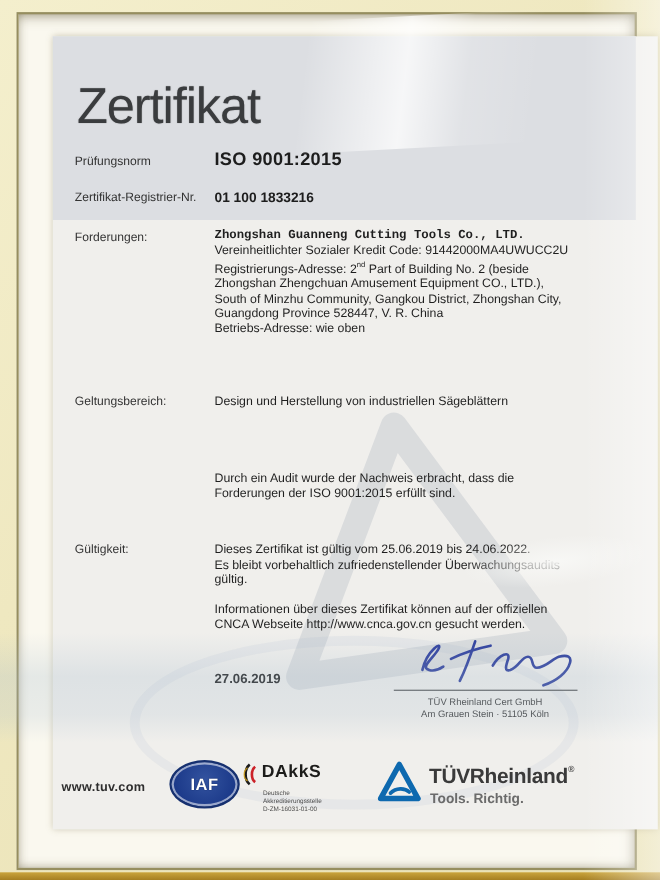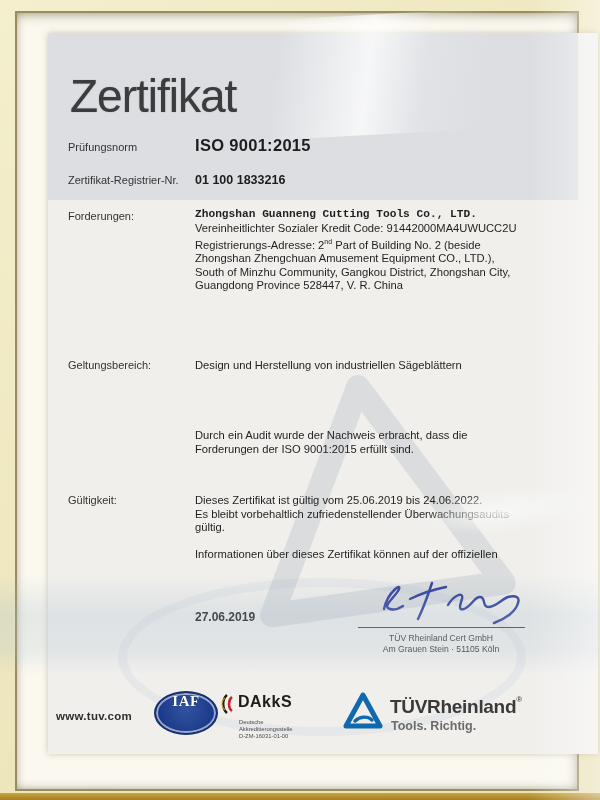--- a/index.html
+++ b/index.html
@@ -41,21 +41,21 @@
     background:linear-gradient(100deg,rgba(255,255,255,0) 45%,rgba(255,255,255,.75) 58%,rgba(255,255,255,.15) 66%,rgba(255,255,255,0) 75%);}
   .glare-right{position:absolute;right:0;top:0;width:70px;height:800px;
     background:linear-gradient(270deg,rgba(255,255,255,.45),rgba(255,255,255,0));}
   .glare-mid{position:absolute;left:420px;top:488px;width:170px;height:45px;border-radius:50%;
     background:radial-gradient(closest-side,rgba(248,248,246,.95),rgba(248,248,246,0));transform:rotate(-6deg);}
   
   .website{position:absolute;left:8px;top:677px;font-size:11.5px;font-weight:600;color:#2e2e2e;letter-spacing:.3px;}
   .iaf{position:absolute;left:106px;top:658px;width:60px;height:40px;border-radius:50%;
     background:radial-gradient(circle at 50% 40%,#33539f,#1c3a8a 70%);
     border:2px solid #16306f;box-shadow:inset 0 0 0 2px rgba(255,255,255,.55);
-    display:flex;justify-content:center;font-family:Liberation Serif, serif;}
+    display:flex;align-items:center;justify-content:center;}
   .iaf span{color:#fff;font-weight:bold;font-size:15px;letter-spacing:.5px;text-shadow:0 0 1px #0a1d4d;}
   .dakks{position:absolute;left:170px;top:660px;}
   .dakks-row{display:flex;align-items:flex-start;}
   .dakks-name{font-weight:bold;font-size:16px;color:#1c1c1a;letter-spacing:.5px;}
   .dakks-sub{position:absolute;left:21px;top:26px;font-size:5.8px;line-height:7px;color:#4c4c4c;white-space:nowrap;}
   .tuv-logo{position:absolute;left:294px;top:658px;}
   .brand{position:absolute;left:342px;top:663px;font-size:19px;font-weight:bold;color:#3a3a3a;letter-spacing:-.3px;}
   .brand .reg{font-size:8px;vertical-align:top;position:relative;top:-1px;color:#555;}
   .tagline{position:absolute;left:343px;top:686px;font-size:12.5px;font-weight:bold;color:#6b6b6b;}
 </style>
@@ -83,39 +83,41 @@
     <div class="val reg-val">01 100 1833216</div>
 
     <div class="lbl" style="top:177px">Forderungen:</div>
     <div class="block" style="top:175px">
       <div class="b">Zhongshan Guanneng Cutting Tools Co., LTD.</div>
       <div>Vereinheitlichter Sozialer Kredit Code: 91442000MA4UWUCC2U</div>
       <div><span>Registrierungs-Adresse: 2</span><sup>nd</sup><span> Part of Building No. 2 (beside</span></div>
       <div>Zhongshan Zhengchuan Amusement Equipment CO., LTD.),</div>
       <div>South of Minzhu Community, Gangkou District, Zhongshan City,</div>
       <div>Guangdong Province 528447, V. R. China</div>
+      <div>Betriebs-Adresse: wie oben</div>
     </div>
 
     <div class="lbl" style="top:326px">Geltungsbereich:</div>
     <div class="block" style="top:326px">Design und Herstellung von industriellen Sägeblättern</div>
 
     <div class="block" style="top:396px">
       <div>Durch ein Audit wurde der Nachweis erbracht, dass die</div>
       <div>Forderungen der ISO 9001:2015 erfüllt sind.</div>
     </div>
 
     <div class="lbl" style="top:461px">Gültigkeit:</div>
     <div class="block" style="top:461px">
       <div>Dieses Zertifikat ist gültig vom 25.06.2019 bis 24.06.2022.</div>
       <div>Es bleibt vorbehaltlich zufriedenstellender Überwachungsaudits</div>
       <div>gültig.</div>
     </div>
 
     <div class="block" style="top:515px">
       <div>Informationen über dieses Zertifikat können auf der offiziellen</div>
+      <div>CNCA Webseite http://www.cnca.gov.cn gesucht werden.</div>
     </div>
 
     <div class="datetxt">27.06.2019</div>
 
     <svg class="sig-svg" width="160" height="52" viewBox="0 0 160 52">
       <g fill="none" stroke="#2e3f9e" stroke-width="2.4" stroke-linecap="round">
         <path d="M14 34 C18 16 34 6 28 16 C23 24 12 32 20 34 C26 36 30 33 33 31"></path>
         <path d="M40 24 C52 18 66 14 76 12"></path>
         <path d="M62 8 C58 20 52 36 48 44"></path>
         <path d="M78 30 C84 20 94 16 92 24 C90 30 88 36 94 34 C102 31 104 22 110 22 C116 22 112 32 118 32 C126 32 132 24 138 22 C146 20 150 22 148 28 C146 36 136 44 124 48"></path>

